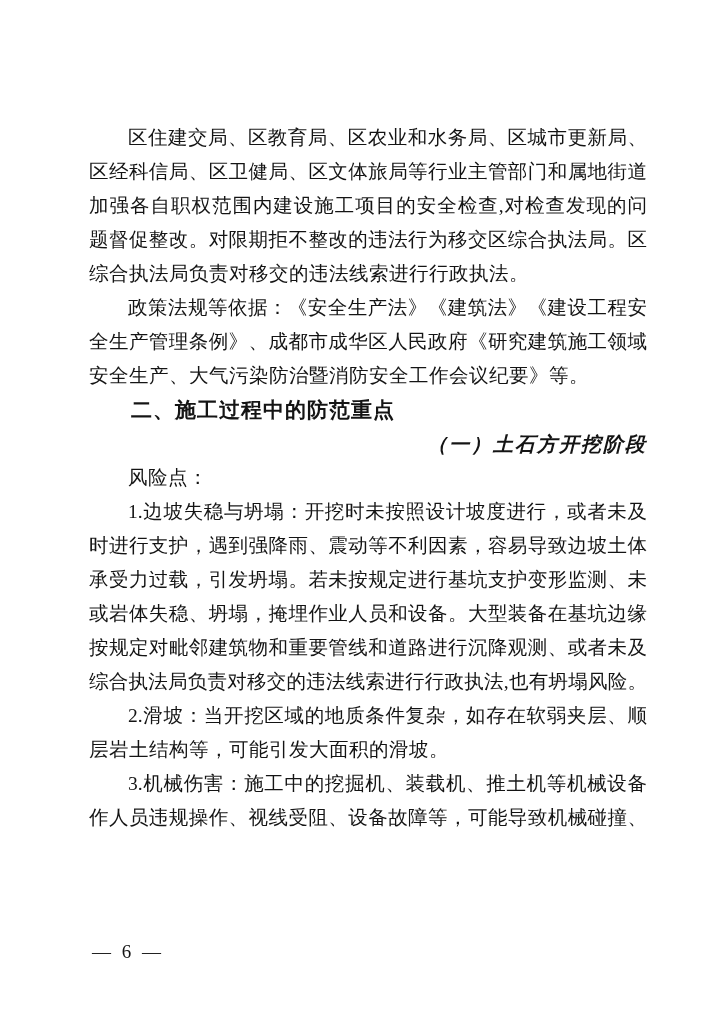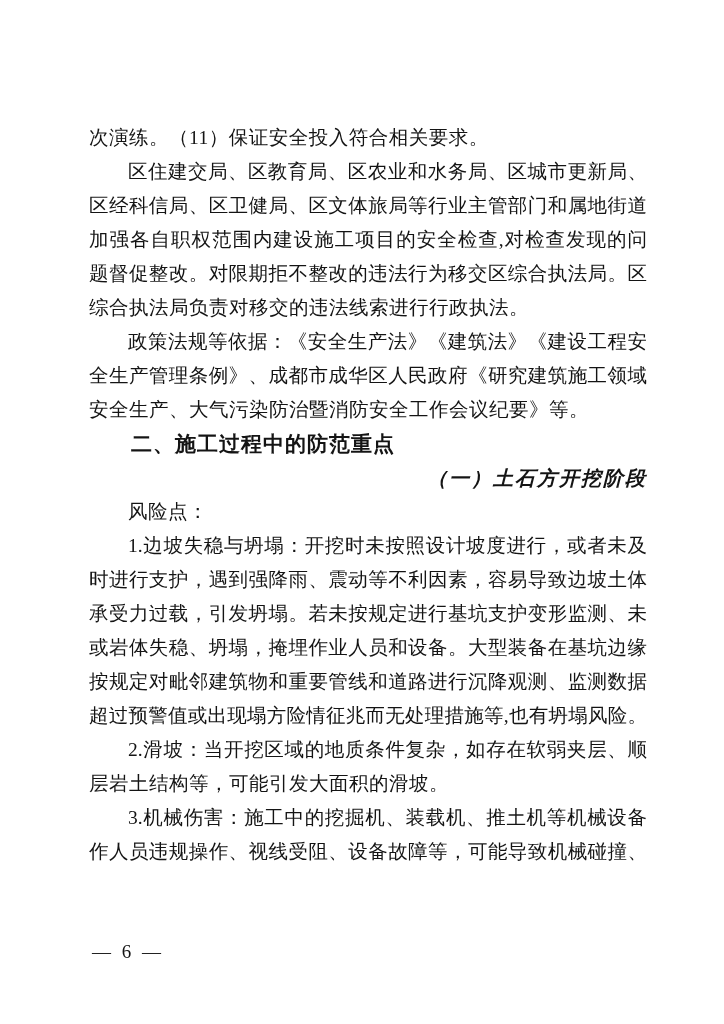--- a/index.html
+++ b/index.html
@@ -55,37 +55,36 @@
     font-size: 19px;
     letter-spacing: 3px;
     color: #141414;
   }
 </style>
 </head>
 <body>
 
 <div class="page">
   <div class="doc" id="doc-body">
-      <div class="line">次演练。（11）保证安全投入符合相关要求。</div>
       <div class="line j ind">区住建交局、区教育局、区农业和水务局、区城市更新局、</div>
       <div class="line j">区经科信局、区卫健局、区文体旅局等行业主管部门和属地街道</div>
       <div class="line j">加强各自职权范围内建设施工项目的安全检查,对检查发现的问</div>
       <div class="line j">题督促整改。对限期拒不整改的违法行为移交区综合执法局。区</div>
       <div class="line">综合执法局负责对移交的违法线索进行行政执法。</div>
       <div class="line j ind">政策法规等依据：《安全生产法》《建筑法》《建设工程安</div>
       <div class="line j">全生产管理条例》、成都市成华区人民政府《研究建筑施工领域</div>
       <div class="line">安全生产、大气污染防治暨消防安全工作会议纪要》等。</div>
       <div class="line ind h1">二、施工过程中的防范重点</div>
       <div class="line ind h2">（一）土石方开挖阶段</div>
       <div class="line ind">风险点：</div>
       <div class="line j ind">1.边坡失稳与坍塌：开挖时未按照设计坡度进行，或者未及</div>
       <div class="line j">时进行支护，遇到强降雨、震动等不利因素，容易导致边坡土体</div>
       <div class="line j">承受力过载，引发坍塌。若未按规定进行基坑支护变形监测、未</div>
       <div class="line j">或岩体失稳、坍塌，掩埋作业人员和设备。大型装备在基坑边缘</div>
-      <div class="line j">按规定对毗邻建筑物和重要管线和道路进行沉降观测、监测数据</div>
-      <div class="line j">超过预警值或出现塌方险情征兆而无处理措施等,也有坍塌风险。</div>
+      <div class="line j">按规定对毗邻建筑物和重要管线和道路进行沉降观测、或者未及</div>
+      <div class="line j">综合执法局负责对移交的违法线索进行行政执法,也有坍塌风险。</div>
       <div class="line j ind">2.滑坡：当开挖区域的地质条件复杂，如存在软弱夹层、顺</div>
       <div class="line">层岩土结构等，可能引发大面积的滑坡。</div>
       <div class="line j ind">3.机械伤害：施工中的挖掘机、装载机、推土机等机械设备</div>
       <div class="line j">作人员违规操作、视线受阻、设备故障等，可能导致机械碰撞、</div>
     </div>
   <div class="pageno">— 6 —</div>
 </div>
 
 </body></html>

